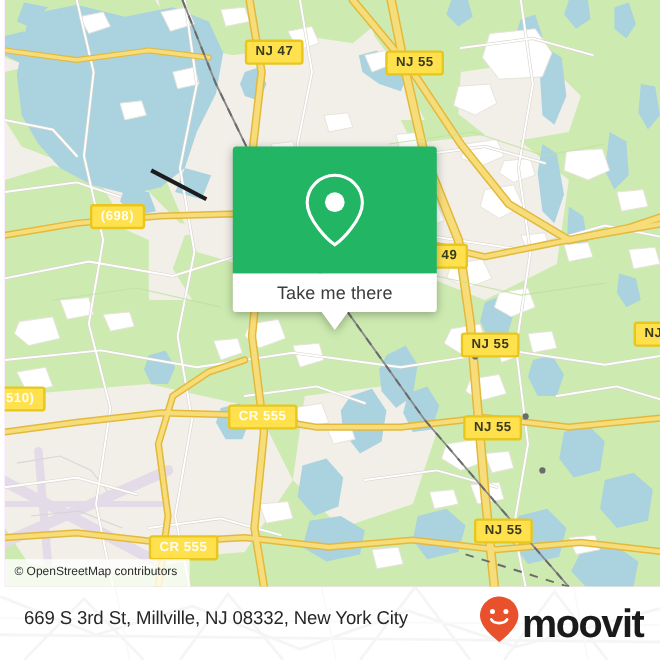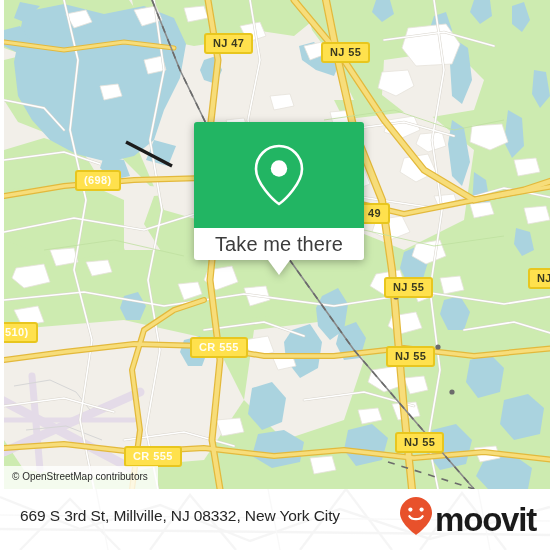--- a/index.html
+++ b/index.html
@@ -72,21 +72,21 @@
     align-items: center;
     justify-content: center;
   }
   #callout-body {
     width: 170px; height: 32px;
     background: #ffffff;
     border-radius: 0 0 3px 3px;
     display: flex;
     align-items: center;
     justify-content: center;
-    font-size: 20px;
+    font-size: 15px;
     color: #3c3c3c;
     letter-spacing: 0.1px;
   }
   #callout-tail {
     position: absolute;
     left: 74px; top: 138px;
     width: 0; height: 0;
     border-left: 11px solid transparent;
     border-right: 11px solid transparent;
     border-top: 15px solid #ffffff;

